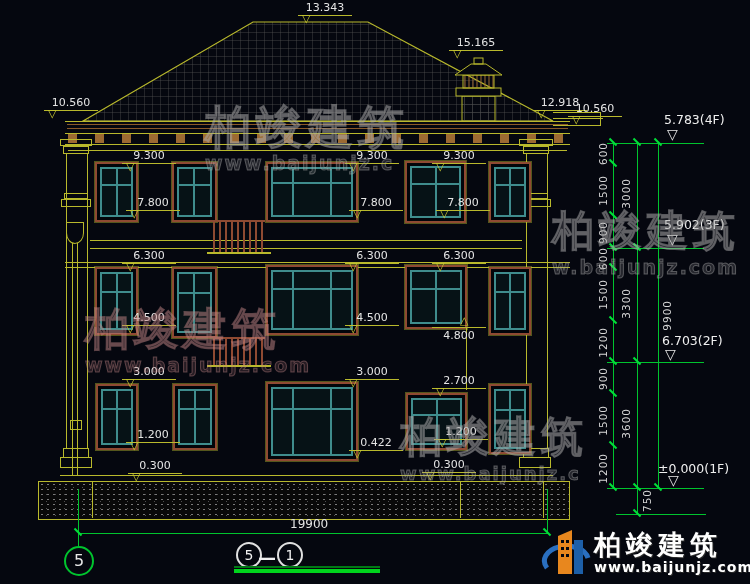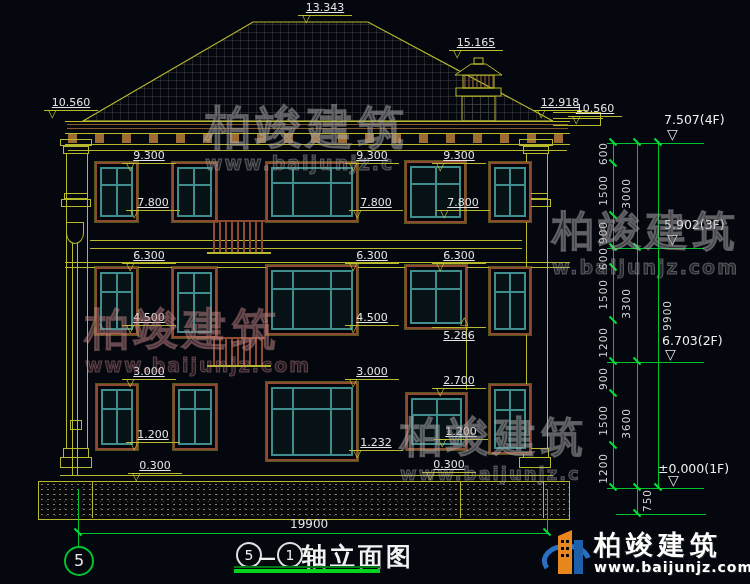--- a/index.html
+++ b/index.html
@@ -9,21 +9,21 @@
   
   .hl{position:absolute;height:1px;background:#b9b92c;}
   .vl{position:absolute;width:1px;background:#b9b92c;}
   .box{position:absolute;border:1px solid #b9b92c;background:transparent;}
   
   .ghl{position:absolute;height:1px;background:#00c42e;}
   .gvl{position:absolute;width:1px;background:#00c42e;}
   .tick{position:absolute;width:10px;height:2px;background:#00e038;transform:rotate(45deg);}
   
   .elev{position:absolute;width:54px;text-align:center;color:#e4e4e4;
-        font-size:11px;line-height:11px;text-decoration:underline;}
+        font-size:11px;line-height:11px;}
   .elev .ln{display:block;height:1px;background:#b9b92c;margin-top:2px;}
   .elev .tg{position:absolute;left:4px;top:12px;color:#c8c832;font-style:normal;font-weight:normal;
             font-size:11px;line-height:10px;}
   .elev.flip .ln{margin-top:0;}
   .elev.flip .lbl{display:block;margin-top:2px;}
   .tgu{position:absolute;left:28px;top:-11px;color:#c8c832;font-style:normal;font-size:11px;line-height:10px;}
   
   .fmk{position:absolute;color:#efefef;font-size:12.5px;white-space:nowrap;}
   .ftri{position:absolute;color:#e8e8e8;font-size:14px;line-height:13px;font-style:normal;}
   
@@ -205,30 +205,30 @@
 
   <div class="elev" style="left:122px;top:250px"><span class="lbl">6.300</span><i class="ln"></i><b class="tg">▽</b></div>
   <div class="elev" style="left:345px;top:250px"><span class="lbl">6.300</span><i class="ln"></i><b class="tg">▽</b></div>
   <div class="elev" style="left:432px;top:250px"><span class="lbl">6.300</span><i class="ln"></i><b class="tg">▽</b></div>
 
   <div class="elev" style="left:122px;top:312px"><span class="lbl">4.500</span><i class="ln"></i><b class="tg">▽</b></div>
   <div class="elev" style="left:345px;top:312px"><span class="lbl">4.500</span><i class="ln"></i><b class="tg">▽</b></div>
   <div class="elev flip" style="left:432px;top:327px">
       <b class="tgu">△</b>
       <i class="ln"></i>
-      <span class="lbl">5.286</span>
+      <span class="lbl">4.800</span>
     </div>
 
   <div class="elev" style="left:122px;top:366px"><span class="lbl">3.000</span><i class="ln"></i><b class="tg">▽</b></div>
   <div class="elev" style="left:345px;top:366px"><span class="lbl">3.000</span><i class="ln"></i><b class="tg">▽</b></div>
   <div class="elev" style="left:432px;top:375px"><span class="lbl">2.700</span><i class="ln"></i><b class="tg">▽</b></div>
 
   <div class="elev" style="left:126px;top:429px"><span class="lbl">1.200</span><i class="ln"></i><b class="tg">▽</b></div>
   <div class="elev" style="left:434px;top:426px"><span class="lbl">1.200</span><i class="ln"></i><b class="tg">▽</b></div>
-  <div class="elev" style="left:349px;top:437px"><span class="lbl">1.232</span><i class="ln"></i><b class="tg">▽</b></div>
+  <div class="elev" style="left:349px;top:437px"><span class="lbl">0.422</span><i class="ln"></i><b class="tg">▽</b></div>
   <div class="elev" style="left:128px;top:460px"><span class="lbl">0.300</span><i class="ln"></i><b class="tg">▽</b></div>
   <div class="elev" style="left:422px;top:459px"><span class="lbl">0.300</span><i class="ln"></i><b class="tg">▽</b></div>
 
   <div class="ghl" style="left:607px;top:143px;width:97px"></div>
   <div class="ghl" style="left:607px;top:248px;width:97px"></div>
   <div class="ghl" style="left:607px;top:362px;width:97px"></div>
   <div class="ghl" style="left:607px;top:488px;width:97px"></div>
   <div class="ghl" style="left:616px;top:514px;width:90px"></div>
   <div class="gvl" style="left:613px;top:143px;height:346px"></div>
   <div class="gvl" style="left:637px;top:143px;height:372px"></div>
@@ -260,21 +260,21 @@
   <div class="vtext" style="left:597px;top:327px">1200</div>
   <div class="vtext" style="left:597px;top:367px">900</div>
   <div class="vtext" style="left:597px;top:405px">1500</div>
   <div class="vtext" style="left:597px;top:453px">1200</div>
   <div class="vtext" style="left:620px;top:178px">3000</div>
   <div class="vtext" style="left:620px;top:288px">3300</div>
   <div class="vtext" style="left:620px;top:408px">3600</div>
   <div class="vtext" style="left:641px;top:489px">750</div>
   <div class="vtext" style="left:661px;top:300px">9900</div>
 
-  <div class="fmk" style="left:664px;top:112px">7.507(4F)</div>
+  <div class="fmk" style="left:664px;top:112px">5.783(4F)</div>
   <b class="ftri" style="left:667px;top:128px">▽</b>
   <div class="fmk" style="left:664px;top:217px">5.902(3F)</div>
   <b class="ftri" style="left:667px;top:233px">▽</b>
   <div class="fmk" style="left:662px;top:333px">6.703(2F)</div>
   <b class="ftri" style="left:665px;top:348px">▽</b>
   <div class="fmk" style="left:658px;top:461px">±0.000(1F)</div>
   <b class="ftri" style="left:668px;top:474px">▽</b>
 
   <div class="gvl" style="left:78px;top:489px;height:57px"></div>
   <div class="gvl" style="left:547px;top:489px;height:45px"></div>
@@ -297,21 +297,20 @@
     <span class="url">www.baijunjz.com</span>
   </div>
   <div class="wm wm-gray" style="left:400px;top:414px">
     <span class="cjk" style="font-size:42px">柏竣建筑</span>
     <span class="url" style="font-size:18px">www.baijunjz.c</span>
   </div>
 
   <div class="tcirc" style="left:236px;top:542px">5</div>
   <div class="tdash" style="left:258px;top:547px">—</div>
   <div class="tcirc" style="left:277px;top:542px">1</div>
-  <div class="ttext" style="left:302px;top:540px">轴立面图</div>
   <div class="abs" style="left:234px;top:566px;width:146px;height:2px;background:#007a14"></div>
   <div class="abs" style="left:234px;top:569px;width:146px;height:4px;background:#00d41c"></div>
 
   <svg class="abs" style="left:540px;top:522px" width="52" height="58">
     <path d="M7,46 A22,15 0 1 1 48,36" fill="none" stroke="#2a6fc0" stroke-width="5"></path>
     <polygon points="18,14 32,8 32,52 18,52" fill="#e8871e"></polygon>
     <rect x="21" y="18" width="3" height="3" fill="#05070f"></rect>
       <rect x="26" y="18" width="3" height="3" fill="#05070f"></rect>
     <rect x="21" y="25" width="3" height="3" fill="#05070f"></rect>
       <rect x="26" y="25" width="3" height="3" fill="#05070f"></rect>

